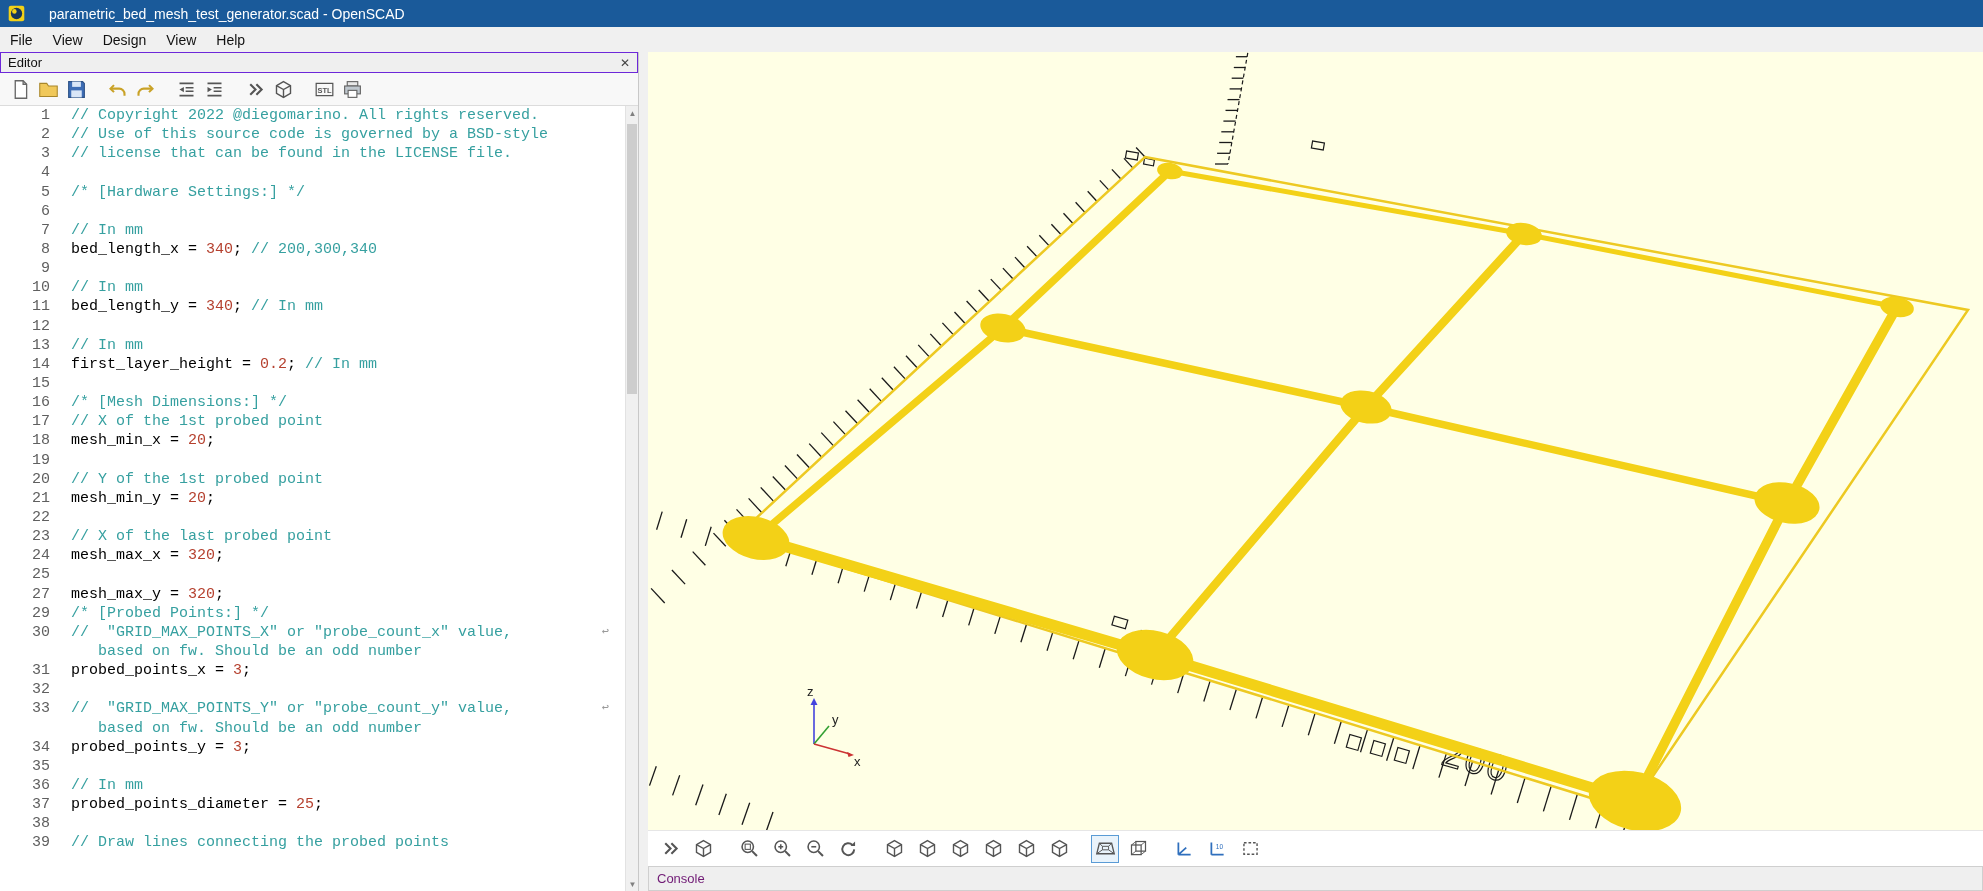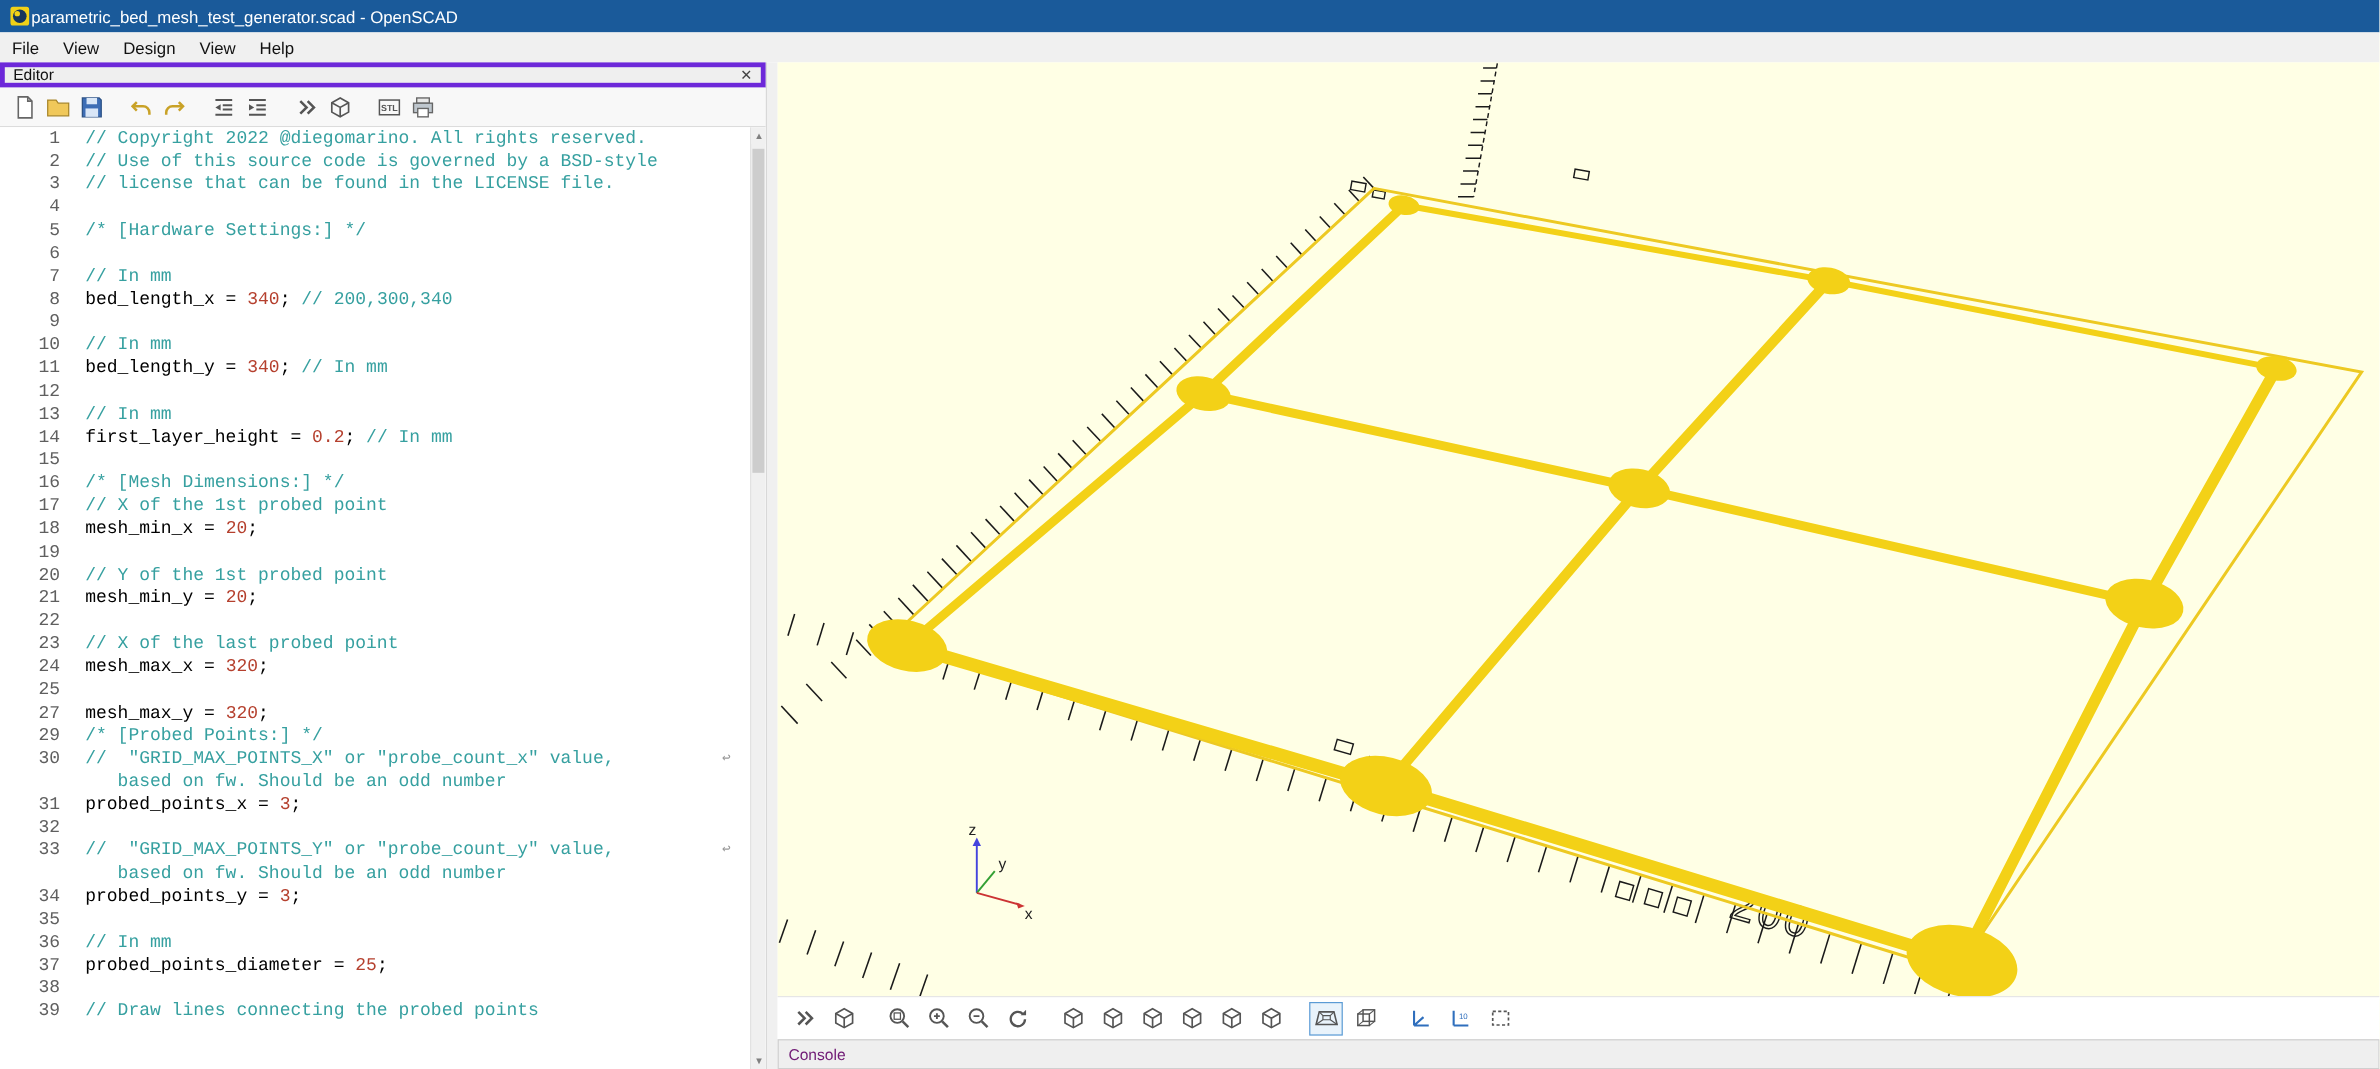--- a/index.html
+++ b/index.html
@@ -1,32 +1,32 @@
 <!DOCTYPE html>
 <html><head>
 <meta charset="utf-8">
 <style>
   *{margin:0;padding:0;box-sizing:border-box;}
   html,body{width:1983px;height:891px;overflow:hidden;}
   body{font-family:"Liberation Sans","DejaVu Sans",sans-serif;background:#ffffff;position:relative;}
 
   
   .titlebar{position:absolute;left:0;top:0;width:100%;height:27px;background:#1a5a9a;color:#fff;
-    display:flex;align-items:center;gap:1px;padding-left:8px;font-size:14px;}
+    display:flex;align-items:center;gap:24px;padding-left:8px;font-size:14px;}
   .titlebar .logo{width:17px;height:17px;flex:none;}
 
   
   .menubar{position:absolute;left:0;top:27px;width:100%;height:25px;background:#f0f0f0;
     display:flex;align-items:center;font-size:14px;color:#111;}
   .menubar .mi{padding:0 10px;height:100%;display:flex;align-items:center;cursor:default;}
 
   
   .editor-panel{position:absolute;left:0;top:52px;width:639px;bottom:0;background:#fff;
     border-right:1px solid #c8c8c8;display:flex;flex-direction:column;}
-  .panel-header{height:21px;background:#efefef;border:4px solid #6d28d9;display:flex;
+  .panel-header{height:21px;background:#efefef;border:1px solid #6d28d9;display:flex;
     align-items:center;padding:0 7px;font-size:13px;color:#111;flex:none;}
   .panel-header .close{margin-left:auto;color:#444;font-size:12px;line-height:12px;background:none;border:none;}
   .ed-toolbar{height:33px;background:#f8f8f8;border-bottom:1px solid #dcdcdc;display:flex;
     align-items:center;padding-left:6px;flex:none;}
   .tb-btn{width:28px;height:28px;border:1px solid transparent;background:transparent;display:flex;
     align-items:center;justify-content:center;color:#555;flex:none;padding:0;}
   .tb-btn .icon{width:21px;height:21px;display:block;}
   .tb-btn.gap{margin-left:13px;}
   .tb-btn.bordered{border:1px solid #5a9bd5;background:#e9f3fb;}
   .tb-btn.active{color:#2f6fbd;}

